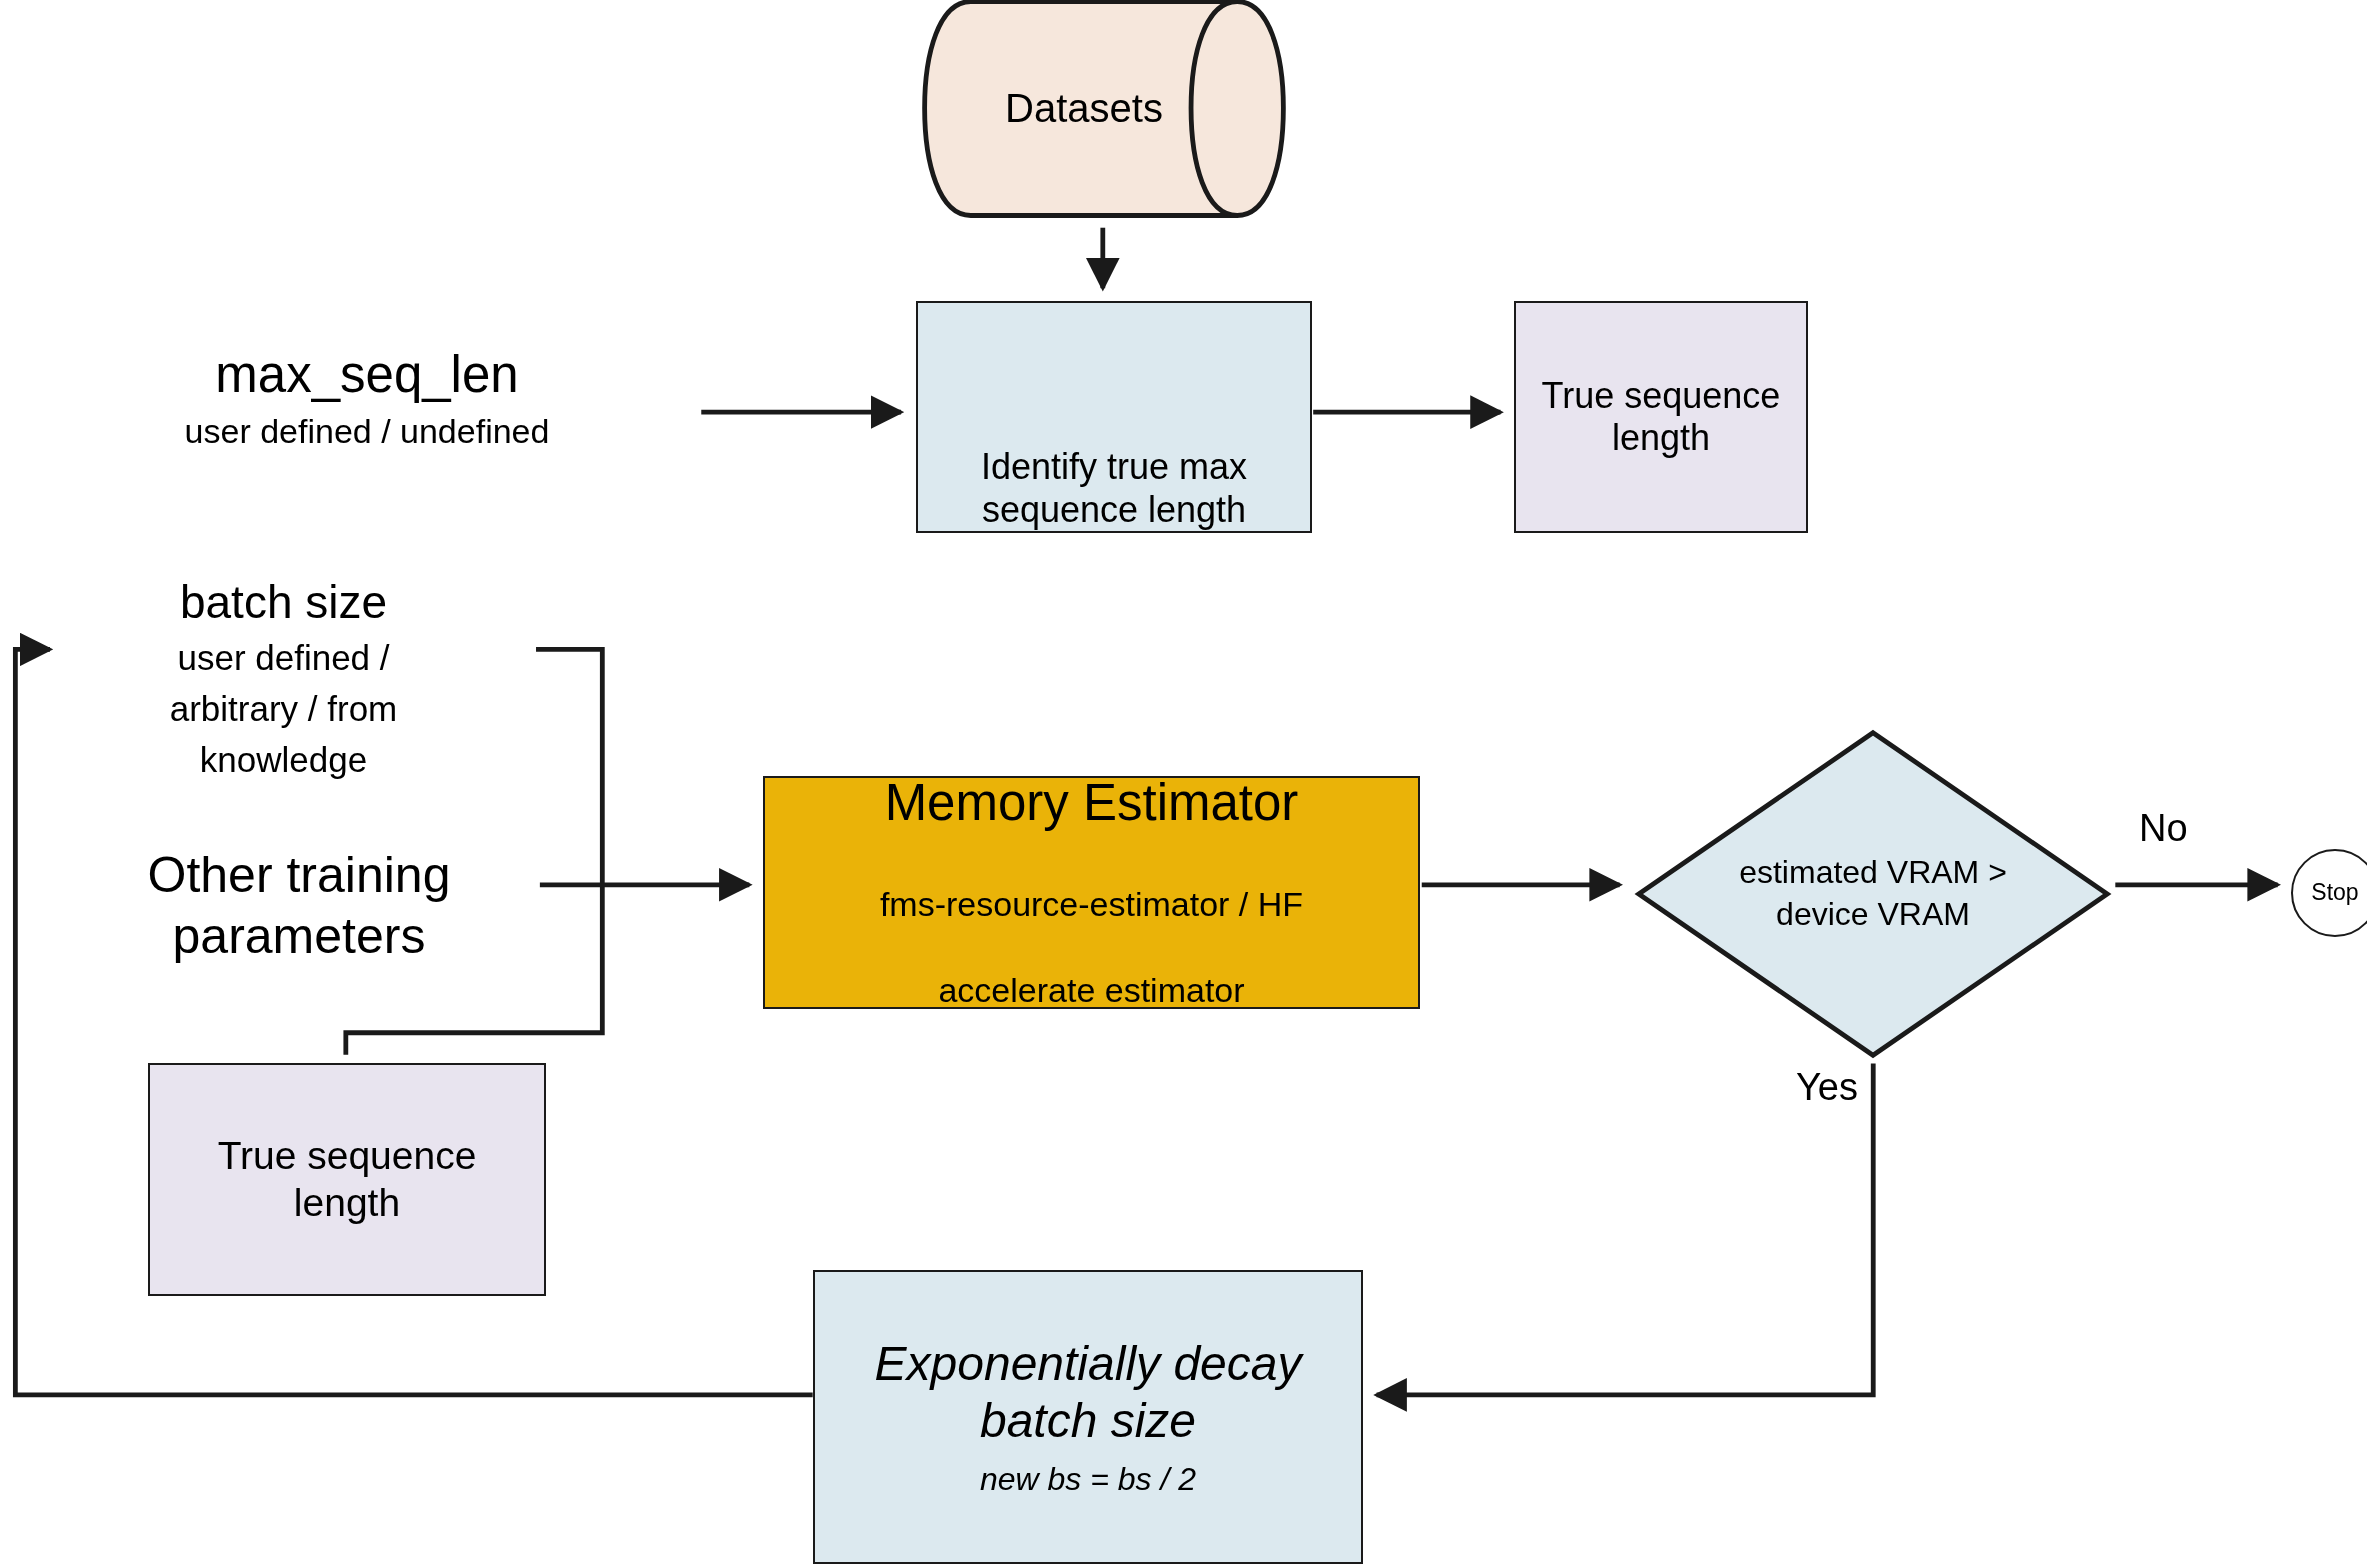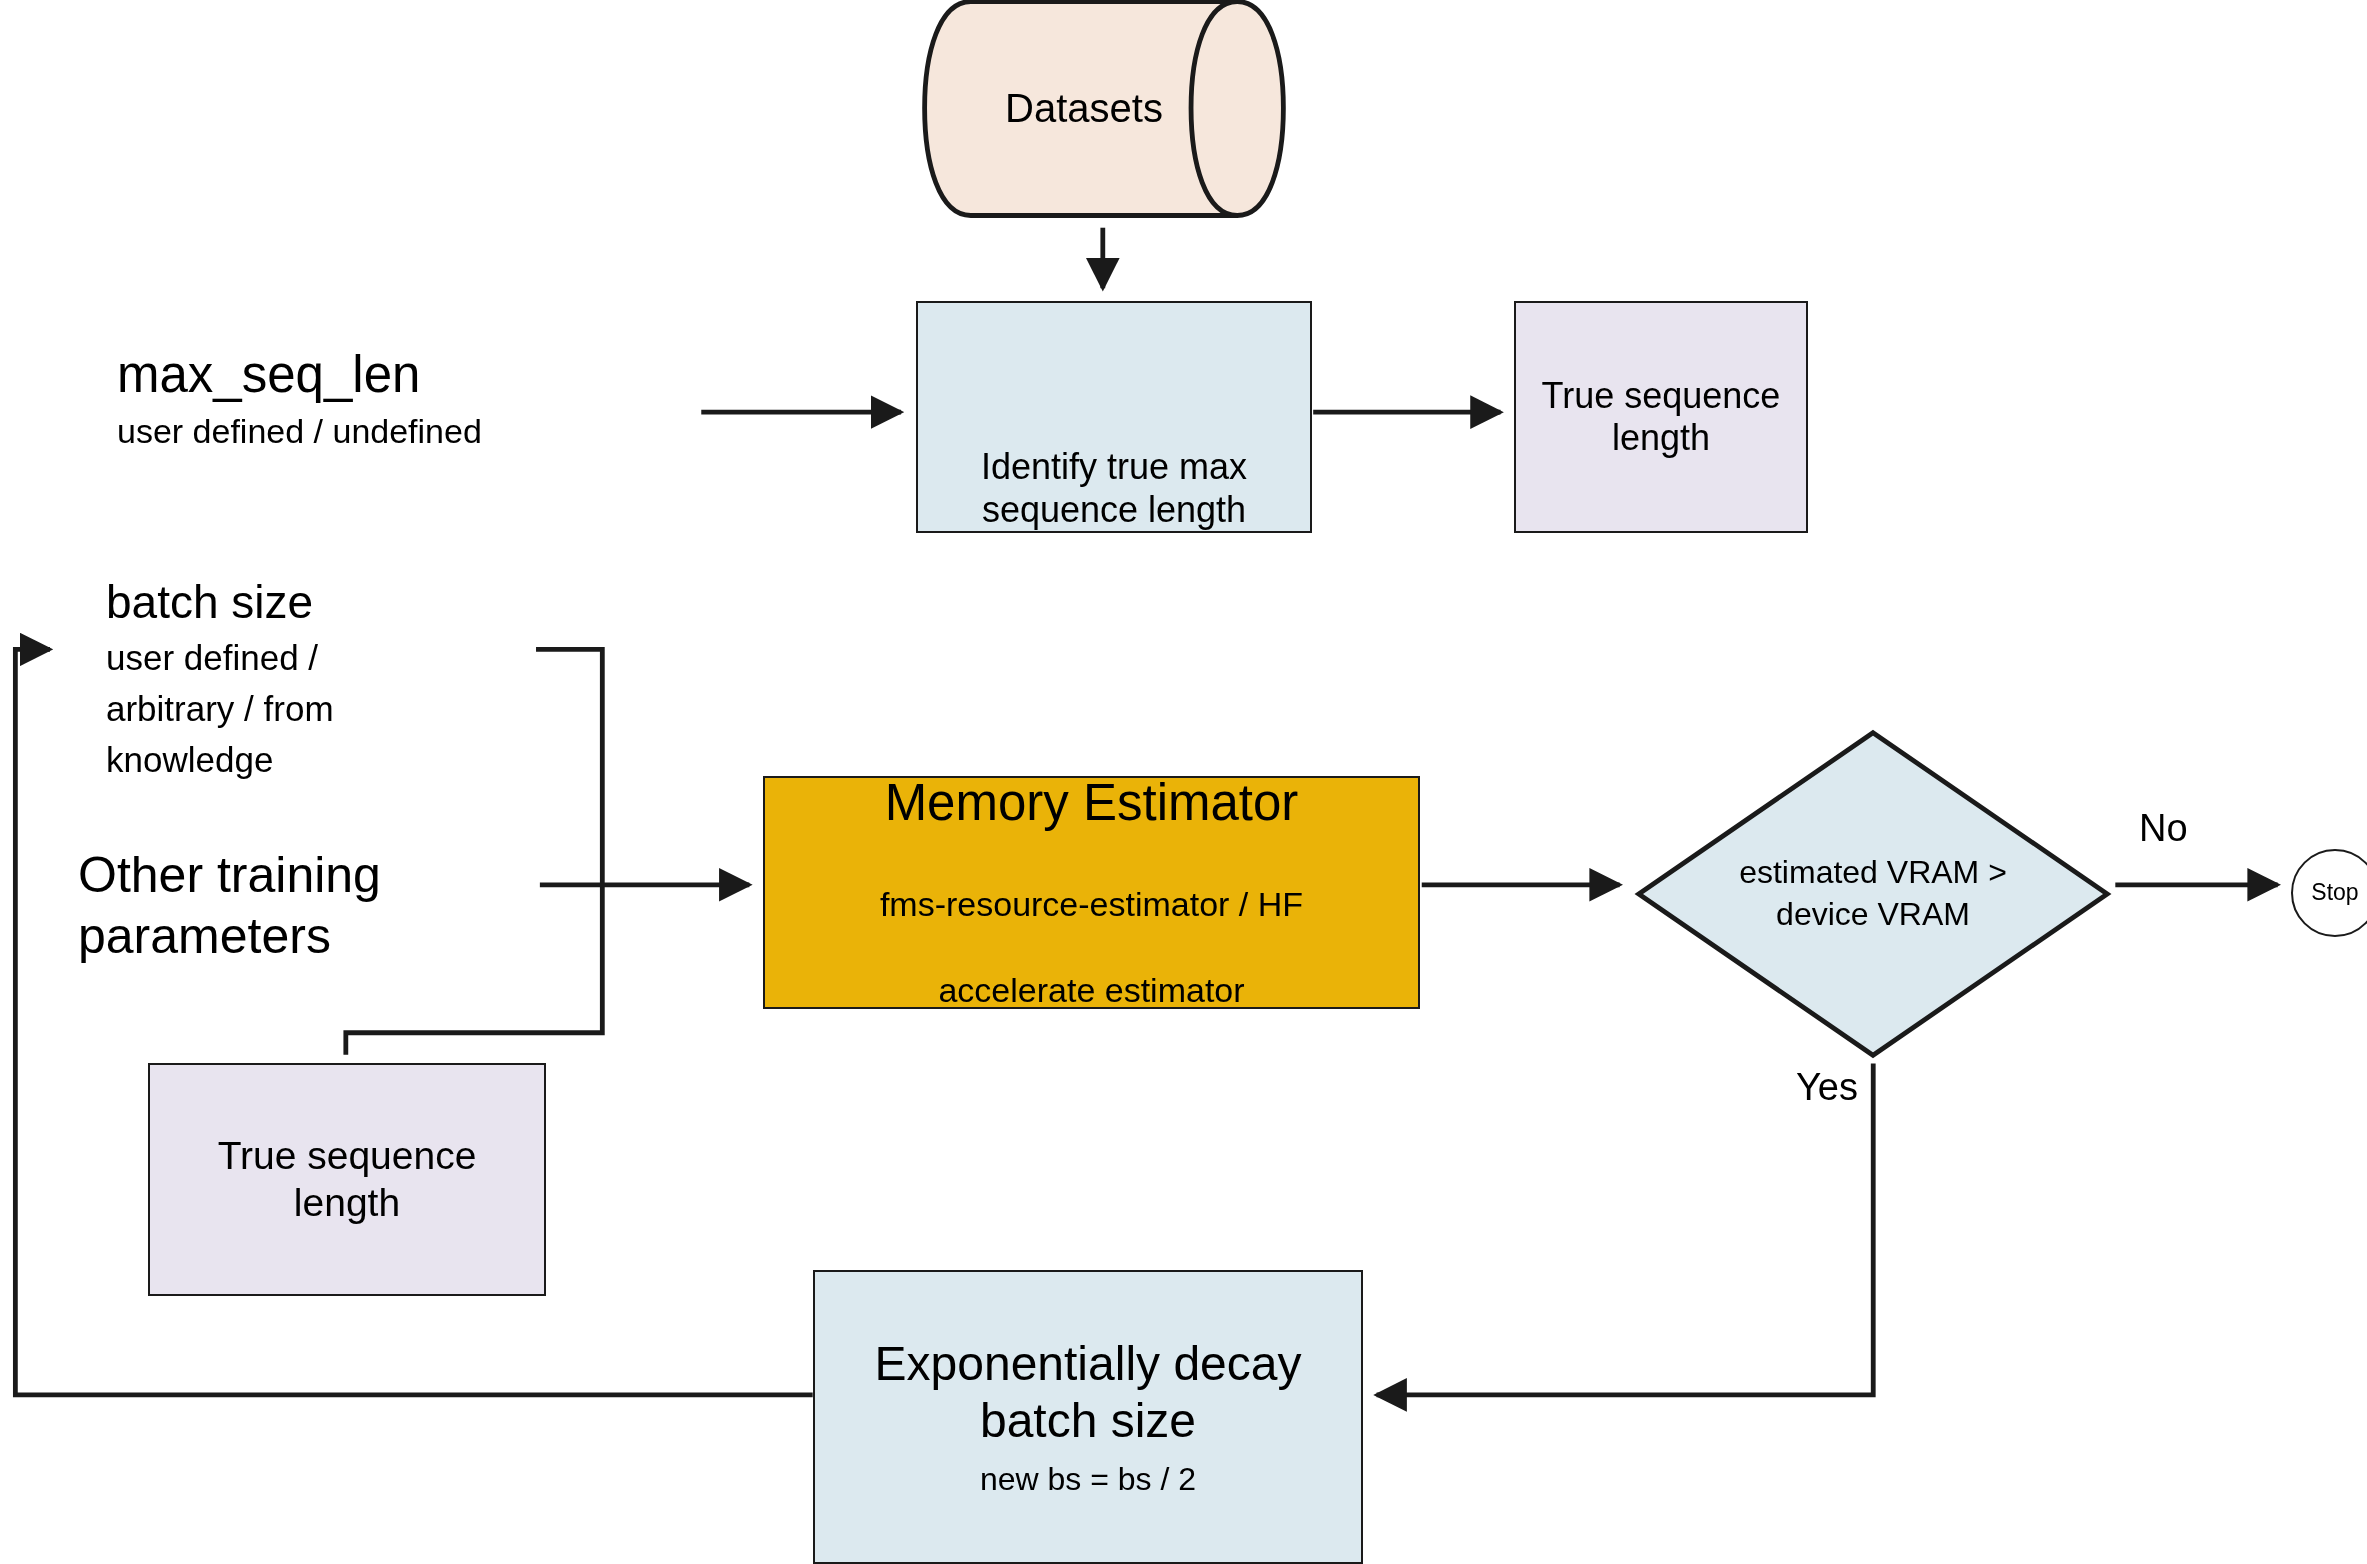--- a/index.html
+++ b/index.html
@@ -99,27 +99,29 @@
 
   
   #node-true-seq-left {
     left: 148px; top: 1063px; width: 398px; height: 233px;
     background: #E8E4EF;
     font-size: 39px;
   }
   #node-decay {
     left: 813px; top: 1270px; width: 550px; height: 294px;
     background: #DCE9EF;
+    font-style: italic;
   }
   #node-decay .ttl { font-size: 48px; line-height: 1.2; }
   #node-decay .sub { font-size: 32px; margin-top: 11.5px; }
 
   
   .textlabel {
     position: absolute;
+    text-align: center;
     line-height: 1.15;
   }
   #label-max-seq-len { left: 117px; top: 346px; width: 500px; }
   #label-max-seq-len .ttl { font-size: 51px; }
   #label-max-seq-len .sub { font-size: 34px; margin-top: 7.7px; }
 
   #label-batch-size { left: 106px; top: 576px; width: 355px; }
   #label-batch-size .ttl { font-size: 46px; }
   #label-batch-size .sub { font-size: 35px; margin-top: 5.8px; line-height: 1.3; }
 

